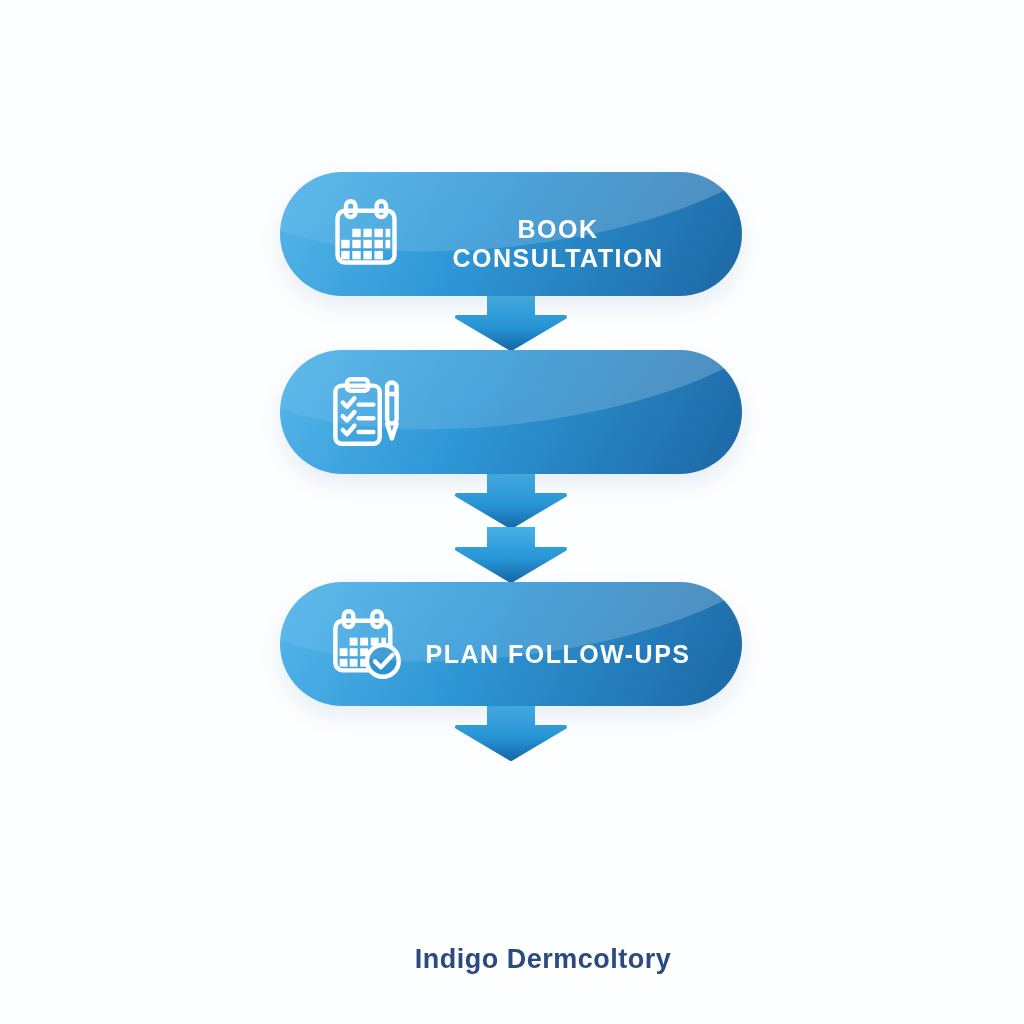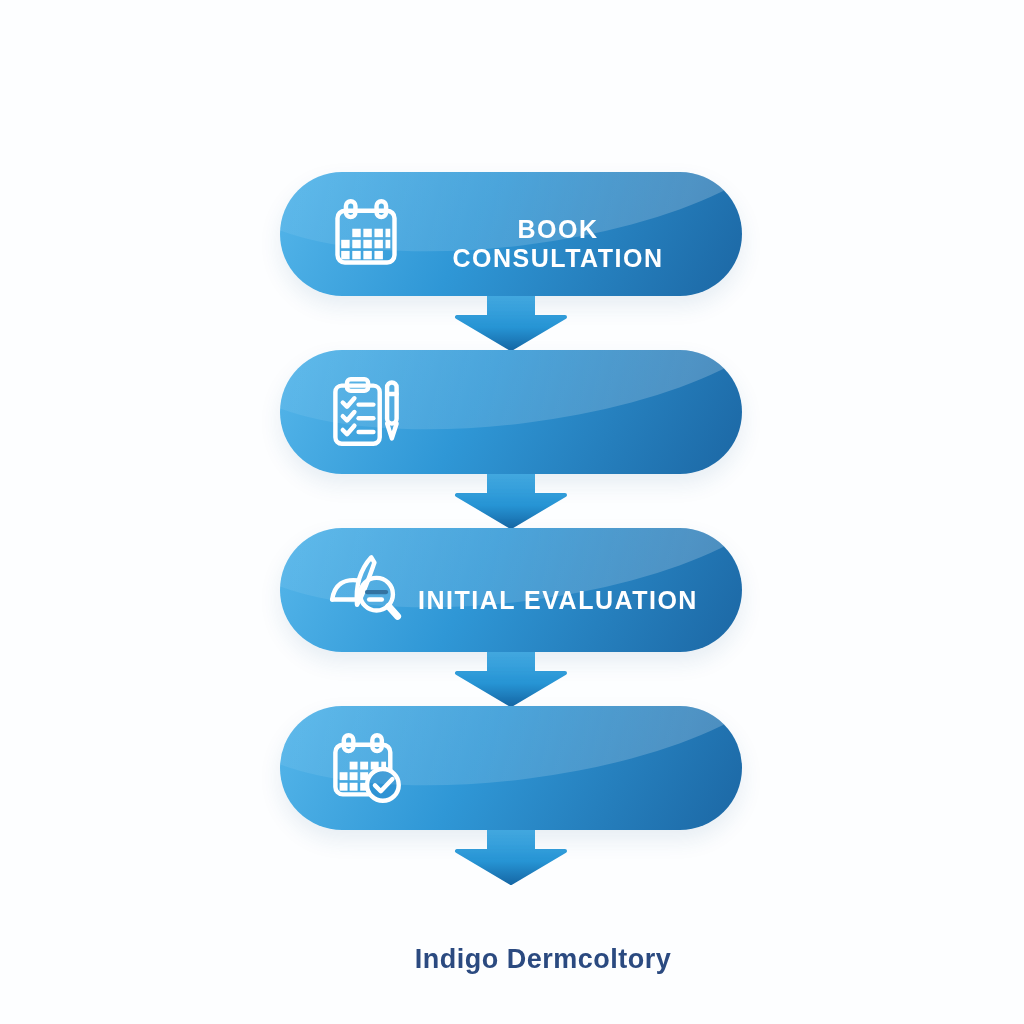--- a/index.html
+++ b/index.html
@@ -151,34 +151,20 @@
           <line class="ic" x1="56" y1="19" x2="65" y2="19"></line>
           <path class="ic" d="M56 47 L60.5 61 L65 47"></path>
         </svg>
       </span>
     </div>
 
     <svg class="arrow" viewBox="0 0 124 56">
       <path d="M40 0 H84 V22 H116 L62 54 L8 22 H40 Z" fill="url(#arrowGrad)" stroke="url(#arrowGrad)" stroke-width="4" stroke-linejoin="round"></path>
     </svg>
 
-    <div class="pill">
-      <span class="icon">
-        <svg viewBox="0 0 72 72">
-          <path class="ic" d="M4 45 C6 31 15 25 29 27"></path>
-          <path class="ic" d="M4 45 H30"></path>
-          <path class="ic" d="M41 5 C31 16 26 32 27.5 50 C34 39 40 21 44 10 Z"></path>
-          <circle class="ic" cx="46" cy="40" r="15.5"></circle>
-          <line x1="37" y1="38" x2="55" y2="38" stroke="#1d6396" stroke-width="4" stroke-linecap="round"></line>
-          <line class="ic" x1="39" y1="45" x2="51" y2="45"></line>
-          <line class="ic" x1="57.5" y1="51.5" x2="66" y2="61" style="stroke-width:6.5"></line>
-        </svg>
-      </span>
-      <span class="label">INITIAL EVALUATION</span>
-    </div>
 
     <svg class="arrow" viewBox="0 0 124 56">
       <path d="M40 0 H84 V22 H116 L62 54 L8 22 H40 Z" fill="url(#arrowGrad)" stroke="url(#arrowGrad)" stroke-width="4" stroke-linejoin="round"></path>
     </svg>
 
     <div class="pill">
       <span class="icon">
         <svg viewBox="0 0 72 72">
           <rect class="ic" x="7" y="14" width="52" height="47" rx="7"></rect>
           <rect class="ic" x="15" y="5" width="9" height="15" rx="4.5"></rect>
@@ -192,20 +178,21 @@
               <rect x="20.5" y="40" width="7.5" height="7.5"></rect>
               <rect x="30.5" y="40" width="7.5" height="7.5"></rect>
             <rect x="11" y="50" width="7.5" height="7.5"></rect>
               <rect x="20.5" y="50" width="7.5" height="7.5"></rect>
               <rect x="30.5" y="50" width="7.5" height="7.5"></rect>
           </g>
           <circle cx="52" cy="52" r="15" fill="#2e93d4" stroke="#ffffff" stroke-width="4.2"></circle>
           <path class="ic" d="M44.5 52.5 l5.5 5.5 l11 -11.5"></path>
         </svg>
       </span>
+      <span class="label">PLAN FOLLOW-UPS</span>
     </div>
 
     <svg class="arrow" viewBox="0 0 124 56">
       <path d="M40 0 H84 V22 H116 L62 54 L8 22 H40 Z" fill="url(#arrowGrad)" stroke="url(#arrowGrad)" stroke-width="4" stroke-linejoin="round"></path>
     </svg>
 
   </div>
 
   <div class="footer">Indigo Dermcoltory</div>
 </div>

